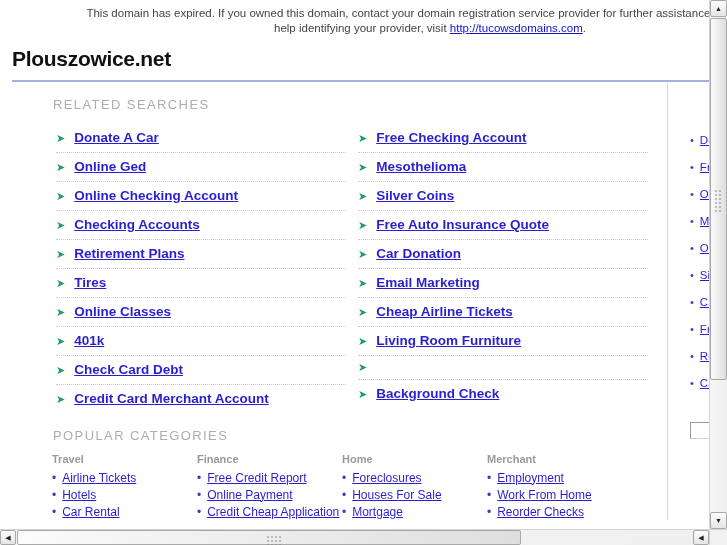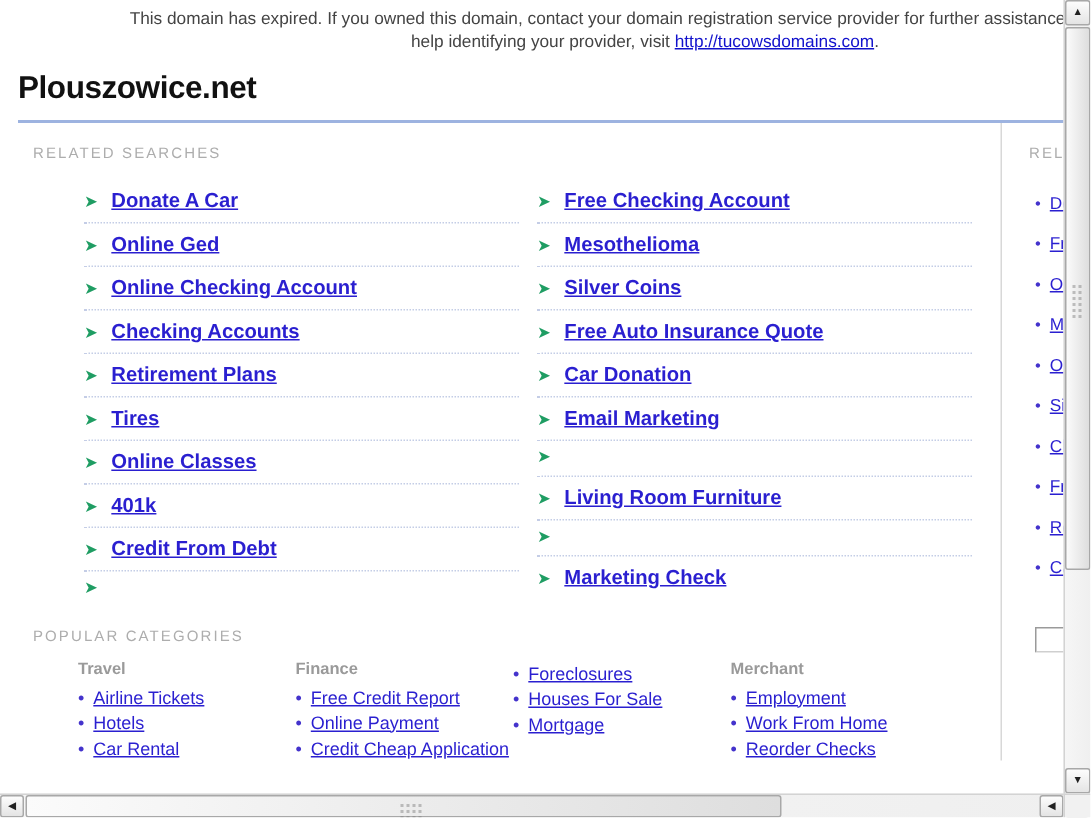--- a/index.html
+++ b/index.html
@@ -79,25 +79,26 @@
     box-sizing: border-box;
   }
   .side-col {
     width: 190px;
     flex: 0 0 190px;
     box-sizing: border-box;
     padding-left: 12px;
   }
 
   .section-head {
-    font-size: 10px;
+    font-size: 13px;
     letter-spacing: 1.4px;
     color: #adadad;
     padding: 15px 0 0 22px;
     text-transform: uppercase;
+    margin-left: 31px;
   }
   .side-col .section-head {
     padding-left: 6px;
   }
 
   
   .rs-grid {
     display: flex;
     padding: 12px 0 0 0;
   }
@@ -344,24 +345,25 @@
               <div class="rs-item">
                   <span class="arrow">➤</span>
                   <a class="rs-link" href="#">Online Classes</a>
                 </div>
               <div class="rs-item">
                   <span class="arrow">➤</span>
                   <a class="rs-link" href="#">401k</a>
                 </div>
               <div class="rs-item">
                   <span class="arrow">➤</span>
-                  <a class="rs-link" href="#">Credit From Debt</a>
-                </div>
-              <div class="rs-item">
-                  <span class="arrow">➤</span>
+                  <a class="rs-link" href="#">Check Card Debt</a>
+                </div>
+              <div class="rs-item">
+                  <span class="arrow">➤</span>
+                  <a class="rs-link" href="#">Credit Card Merchant Account</a>
                 </div>
             </div>
 
             <div class="rs-col second">
               <div class="rs-item">
                   <span class="arrow">➤</span>
                   <a class="rs-link" href="#">Free Checking Account</a>
                 </div>
               <div class="rs-item">
                   <span class="arrow">➤</span>
@@ -378,31 +380,32 @@
               <div class="rs-item">
                   <span class="arrow">➤</span>
                   <a class="rs-link" href="#">Car Donation</a>
                 </div>
               <div class="rs-item">
                   <span class="arrow">➤</span>
                   <a class="rs-link" href="#">Email Marketing</a>
                 </div>
               <div class="rs-item">
                   <span class="arrow">➤</span>
+                  <a class="rs-link" href="#">Cheap Airline Tickets</a>
                 </div>
               <div class="rs-item">
                   <span class="arrow">➤</span>
                   <a class="rs-link" href="#">Living Room Furniture</a>
                 </div>
               <div class="rs-item">
                   <span class="arrow">➤</span>
                 </div>
               <div class="rs-item">
                   <span class="arrow">➤</span>
-                  <a class="rs-link" href="#">Marketing Check</a>
+                  <a class="rs-link" href="#">Background Check</a>
                 </div>
             </div>
 
           </div>
 
           <div class="section-head">POPULAR CATEGORIES</div>
 
           <div class="cats-wrap">
 
             <div class="cat-col">
@@ -431,20 +434,21 @@
                   <span class="dot">•</span>
                   <a class="cat-link" href="#">Online Payment</a>
                 </div>
               <div class="cat-item">
                   <span class="dot">•</span>
                   <a class="cat-link" href="#">Credit Cheap Application</a>
                 </div>
             </div>
 
             <div class="cat-col">
+              <div class="cat-title">Home</div>
               <div class="cat-item">
                   <span class="dot">•</span>
                   <a class="cat-link" href="#">Foreclosures</a>
                 </div>
               <div class="cat-item">
                   <span class="dot">•</span>
                   <a class="cat-link" href="#">Houses For Sale</a>
                 </div>
               <div class="cat-item">
                   <span class="dot">•</span>

